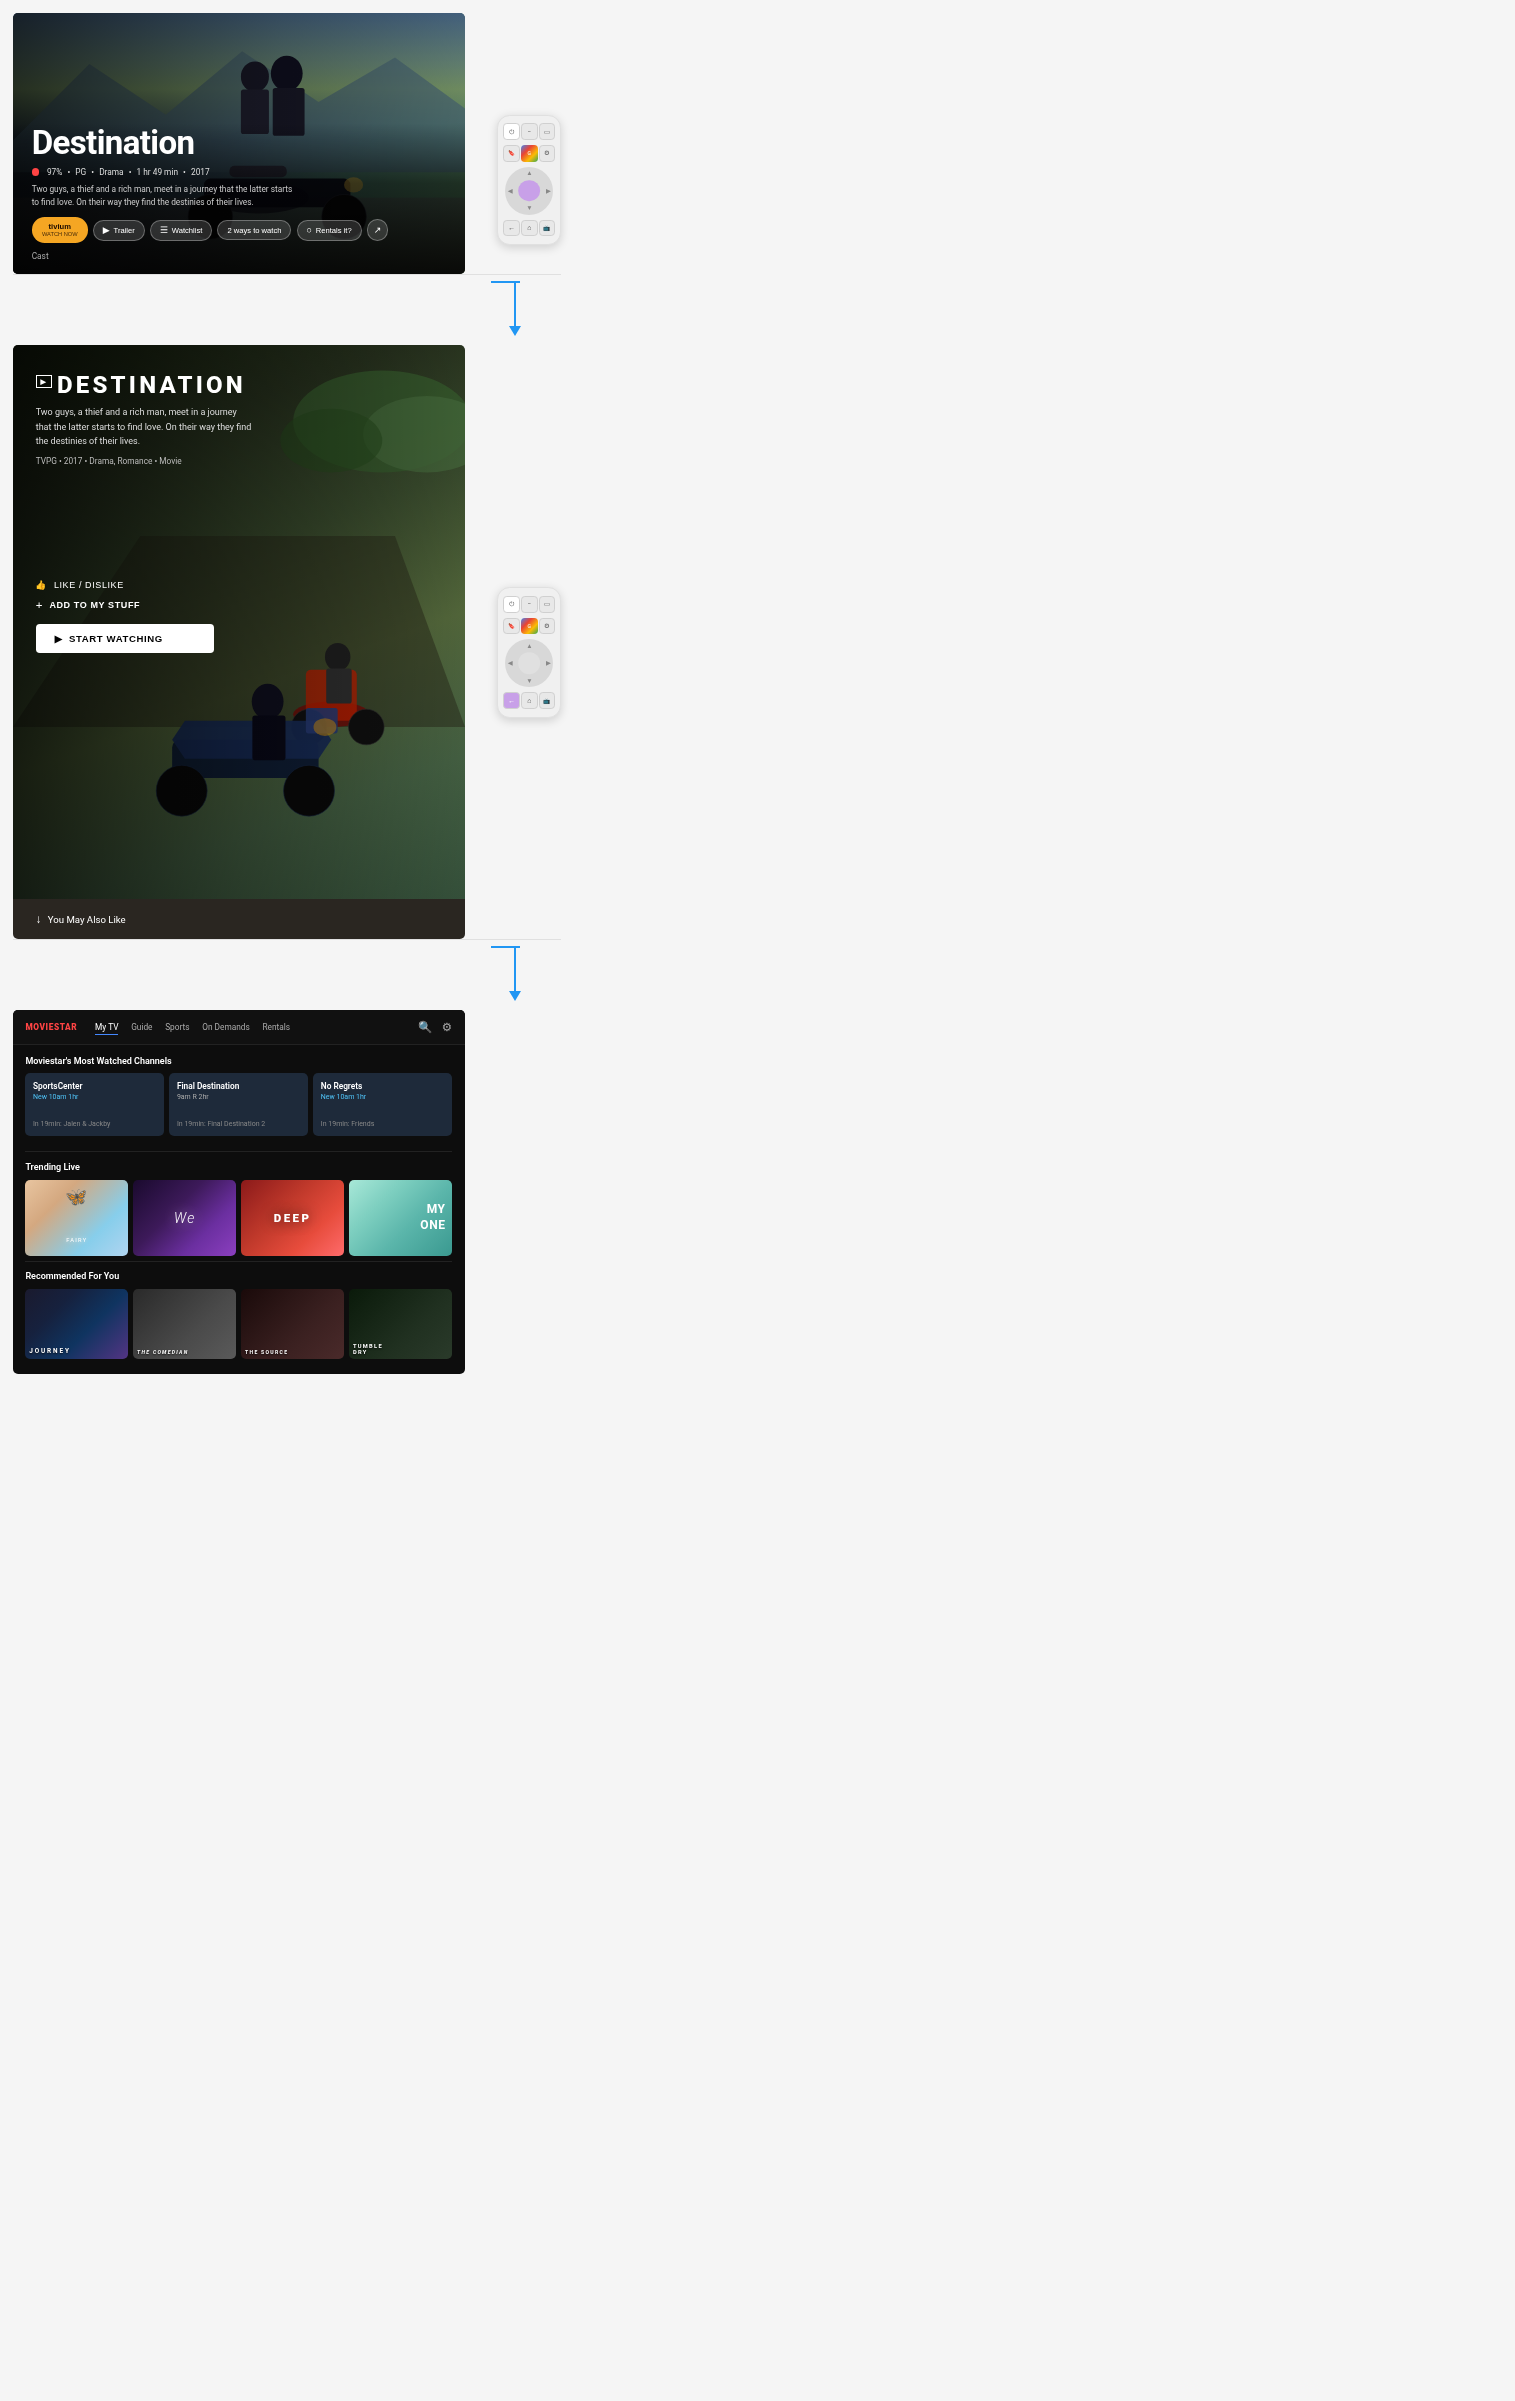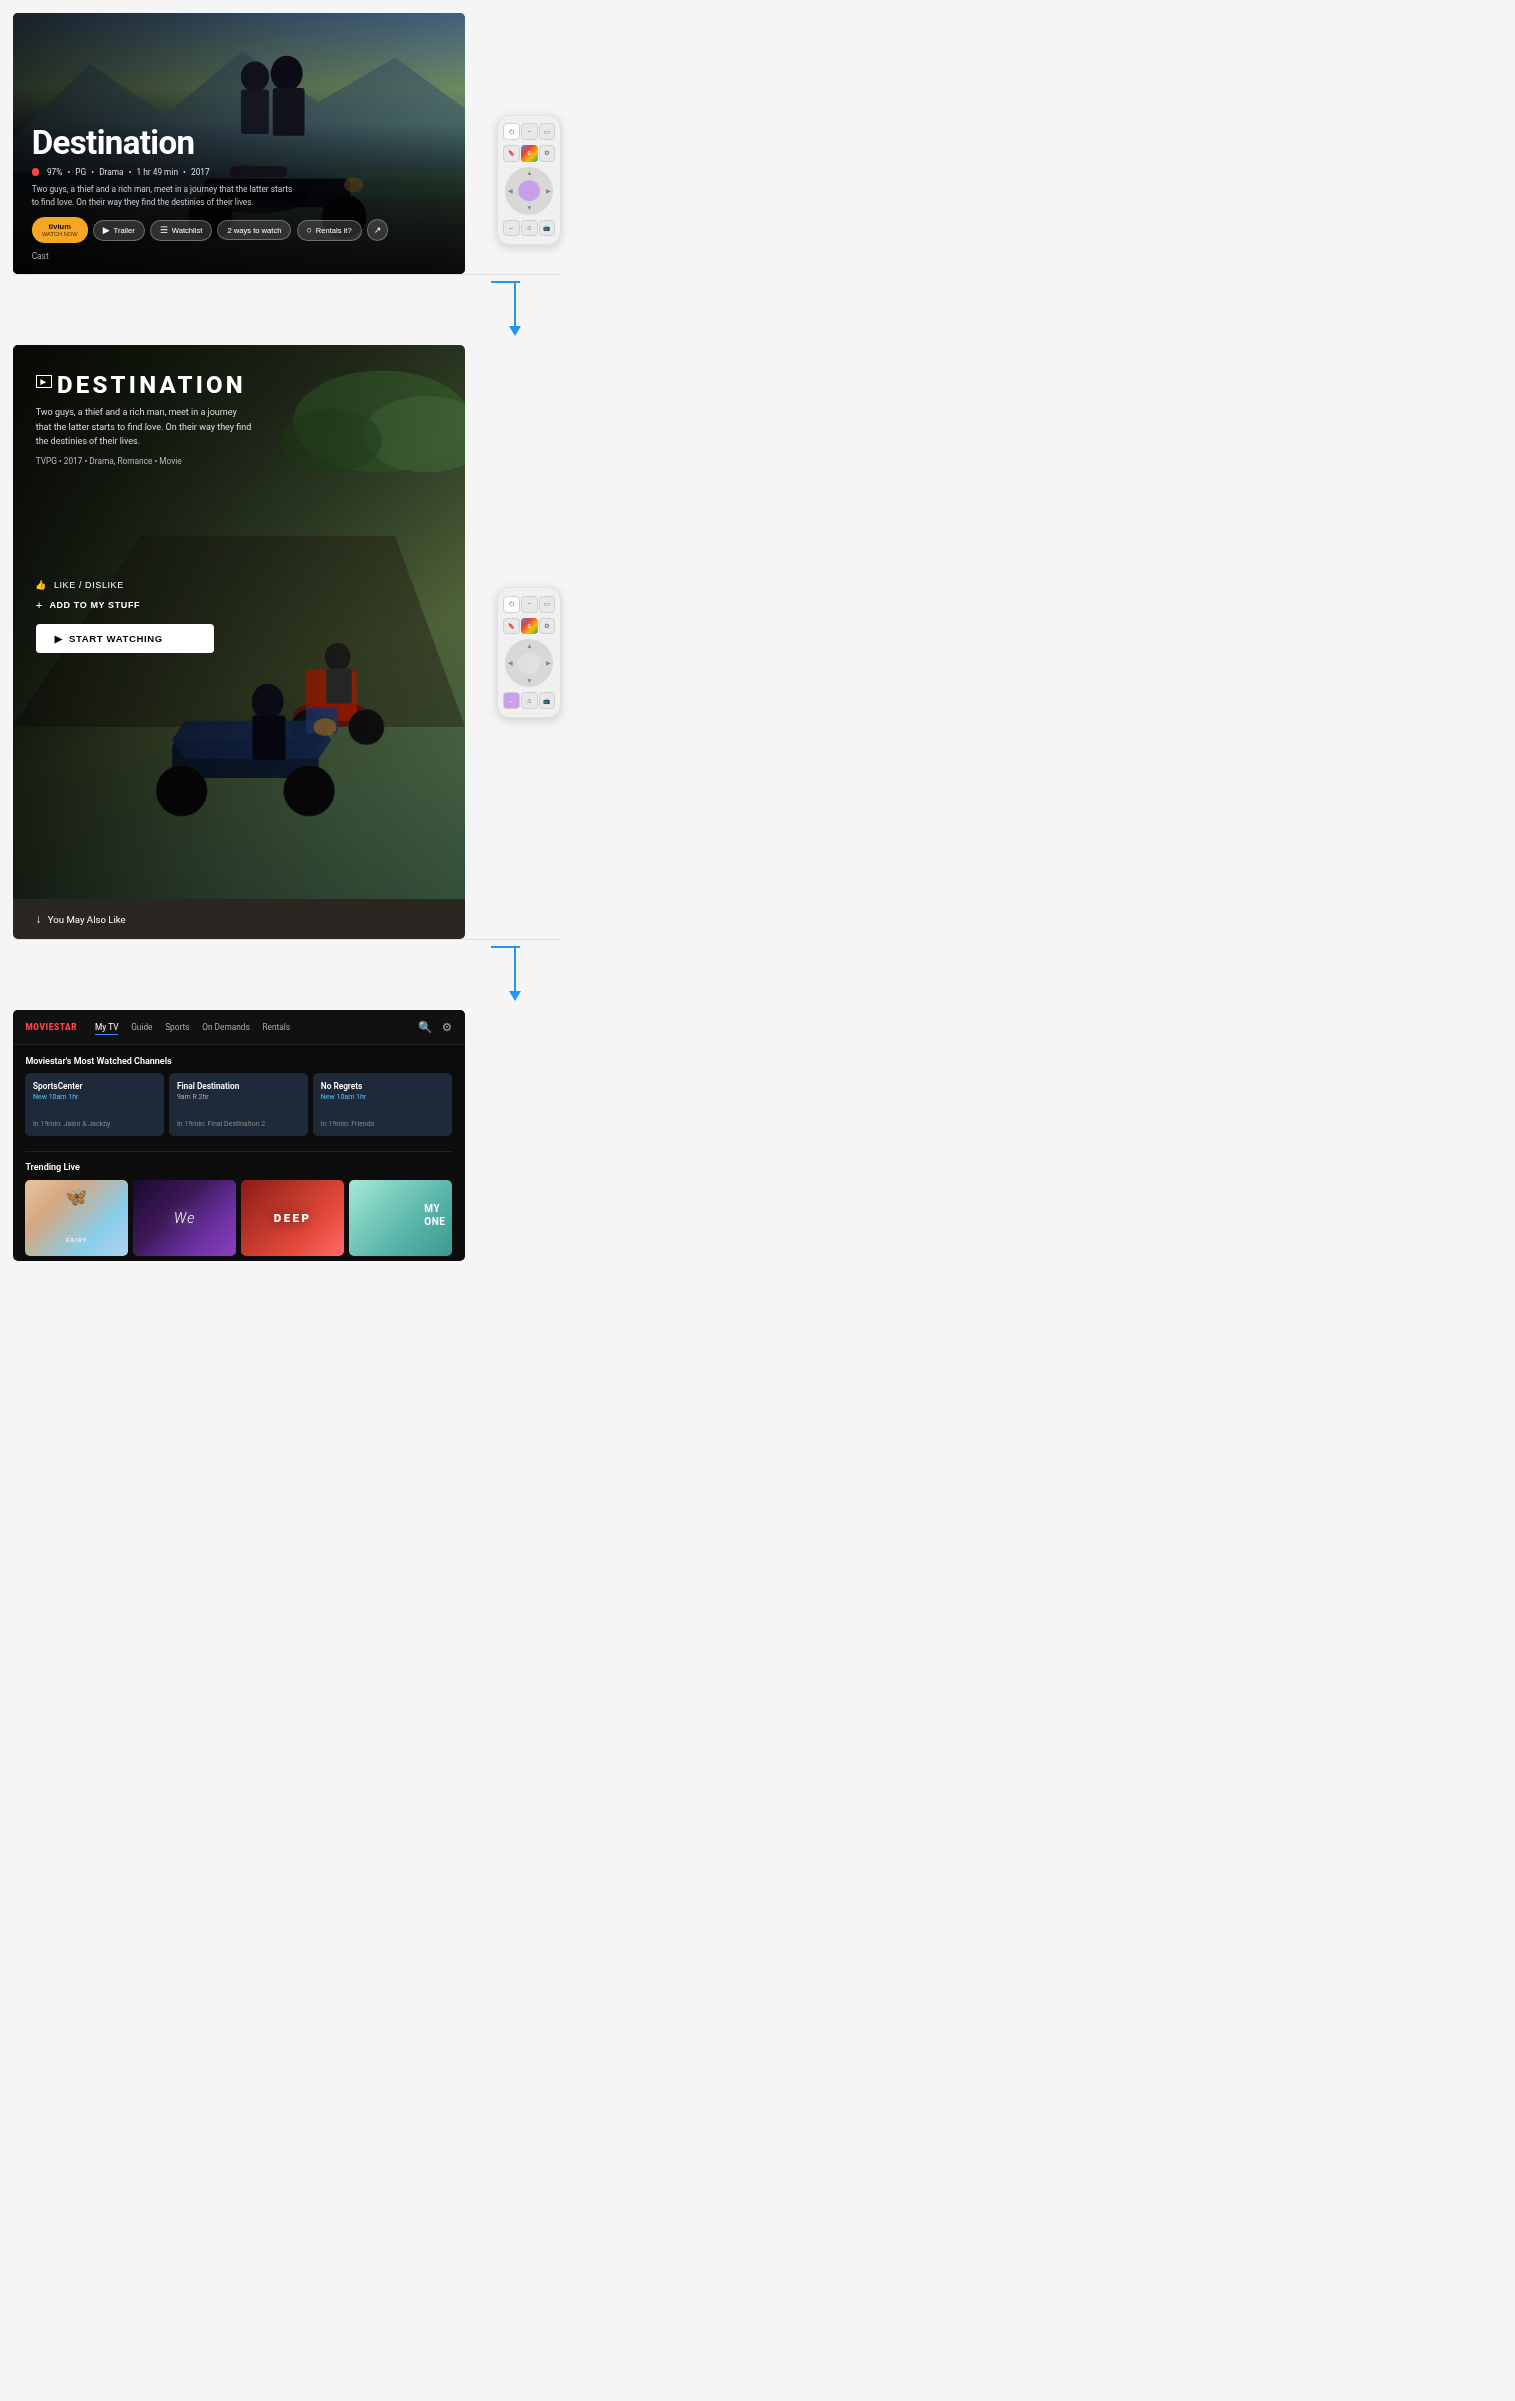--- a/index.html
+++ b/index.html
@@ -610,24 +610,25 @@
       font-weight: 900;
       letter-spacing: 2.5px;
       text-shadow: 0 0 12.7px rgba(0,0,0,0.8);
     }
 
     .my-one-text {
       position: absolute;
       top: 30%;
       right: 6.4px;
       color: white;
-      font-size: 10px;
+      font-size: 12px;
       font-weight: 700;
       letter-spacing: 0.6px;
       line-height: 1.3;
+      text-align: right;
     }
 
     
     .journey-text {
       font-size: 6.4px;
       font-weight: 700;
       letter-spacing: 1.9px;
     }
     .comedian-text {
       font-size: 5.1px;
@@ -982,19 +983,41 @@
           </div>
 
           <div class="tv-thumb tv-thumb-4">
             <div class="my-one-text">MY<br>ONE</div>
           </div>
         </div>
       </div>
 
       <div class="tv-section-divider"></div>
 
+      <div class="tv-section">
+        <div class="tv-section-title">Recommended For You</div>
+        <div class="tv-recommended-grid">
+
+          <div class="tv-rec-thumb tv-rec-1">
+            <span class="tv-rec-label journey-text">JOURNEY</span>
+          </div>
+
+          <div class="tv-rec-thumb tv-rec-2">
+            <span class="tv-rec-label comedian-text">THE COMEDIAN</span>
+          </div>
+
+          <div class="tv-rec-thumb tv-rec-3">
+            <span class="tv-rec-label source-text">THE SOURCE</span>
+          </div>
+
+          <div class="tv-rec-thumb tv-rec-4">
+            <span class="tv-rec-label tumble-text">TUMBLE<br>DRY</span>
+          </div>
+        </div>
+        <div style="height: 10.2px;"></div>
+      </div>
 
     </div>
 
   </div>
 
 </div>
 
 
 </body></html>

